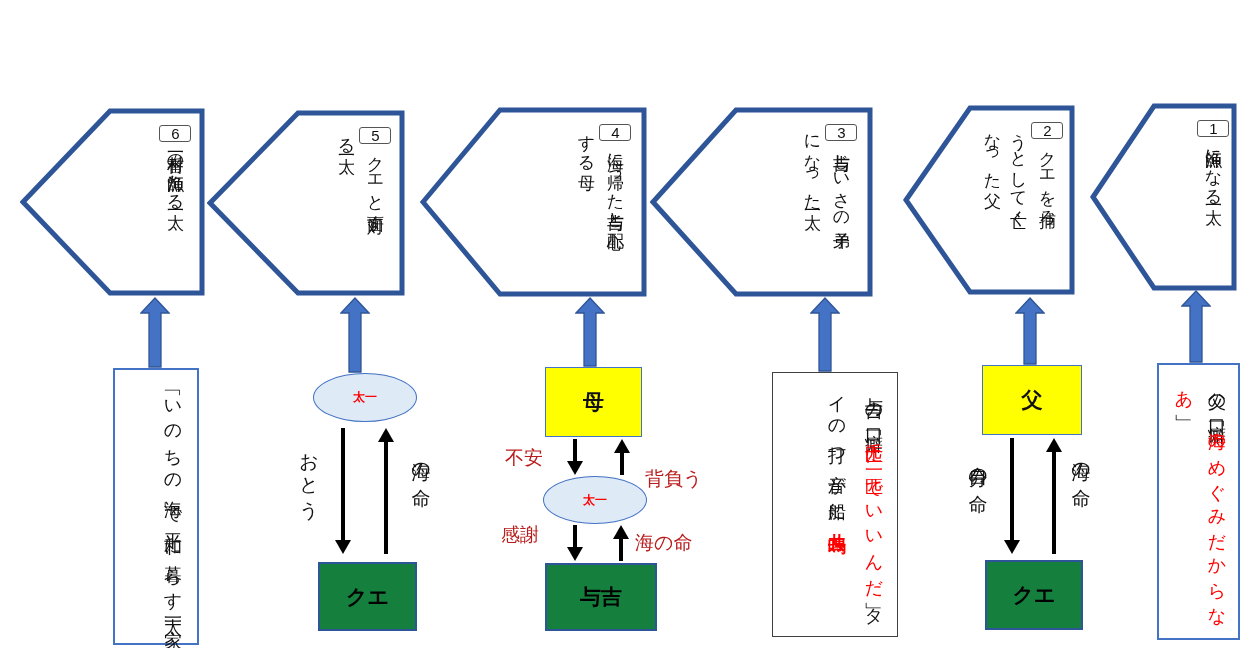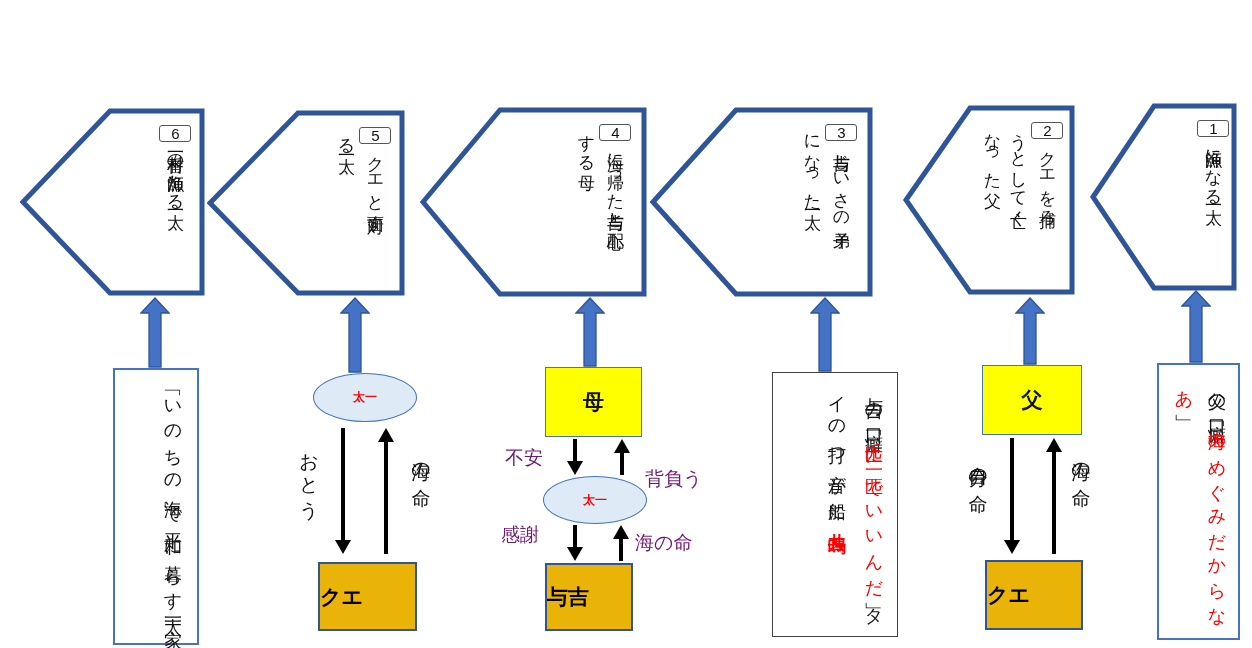--- a/index.html
+++ b/index.html
@@ -32,34 +32,34 @@
   .note-dark { border:1.5px solid #404040; }
   .seg-black { color:#111; }
   .seg-red { color:#FF0000; }
   .seg-red-bold { color:#FF0000; font-weight:bold; }
   .ybox {
     position:absolute; background:#FFFF00; border:1.5px solid #4472C4;
     display:flex; align-items:center; justify-content:center;
     font-weight:bold; font-size:21px; color:#111; box-sizing:border-box;
   }
   .bbox {
-    position:absolute; background:#eab308; border:2px solid #2E5597;
-    display:flex; align-items:center; 
+    position:absolute; background:#15803d; border:2px solid #2E5597;
+    display:flex; align-items:center; justify-content:center;
     font-weight:bold; font-size:21px; color:#000; box-sizing:border-box;
   }
   .ellipse {
     position:absolute; background:#DEEBF7; border:1.5px solid #4472C4;
     border-radius:50%; display:flex; align-items:center; justify-content:center;
     font-weight:bold; font-size:12px; color:#FF0000; box-sizing:border-box;
   }
   .vlabel {
     position:absolute; writing-mode:vertical-rl; text-orientation:mixed;
     font-size:19px; color:#111; letter-spacing:2px; white-space:nowrap;
   }
-  .hlabel { position:absolute; font-size:19px; color:#701a75; white-space:nowrap; }
+  .hlabel { position:absolute; font-size:19px; color:#b91c1c; white-space:nowrap; }
   .arr { position:absolute; width:16px; }
   .arr .shaft { position:absolute; left:6px; width:4px; background:#000; }
   .arr.down .shaft { top:0; bottom:12px; }
   .arr.down::after {
     content:""; position:absolute; bottom:0; left:0; width:0; height:0;
     border-left:8px solid transparent; border-right:8px solid transparent;
     border-top:14px solid #000;
   }
   .arr.up .shaft { top:12px; bottom:0; }
   .arr.up::before {
@@ -169,21 +169,21 @@
     <span>太一</span>
   </div>
   <div class="arr down" style="left:567px; top:525px; height:36px;">
       <div class="shaft"></div>
     </div>
   <div class="arr up" style="left:613px; top:525px; height:36px;">
       <div class="shaft"></div>
     </div>
   <div class="hlabel" style="left:501px; top:522px;">感謝</div>
   <div class="hlabel" style="left:635px; top:530px;">海の命</div>
-  <div class="bbox" style="left:545px; top:563px; width:88px; height:68px;">
+  <div class="bbox" style="left:545px; top:563px; width:112px; height:68px;">
     <span>与吉</span>
   </div>
 
   <div class="vnote note-dark" style="left:772px; top:372px; width:126px; height:265px; padding:10px 5px; line-height:37px; letter-spacing:4px;">
     <span class="seg-black">与吉の口癖「</span><span class="seg-red">千匹に一匹でいいんだ</span><span class="seg-black">」タイの打つ音が船に</span><span class="seg-red-bold">共鳴</span>
   </div>
 
   <div class="ybox" style="left:982px; top:365px; width:100px; height:70px;">
     <span>父</span>
   </div>

